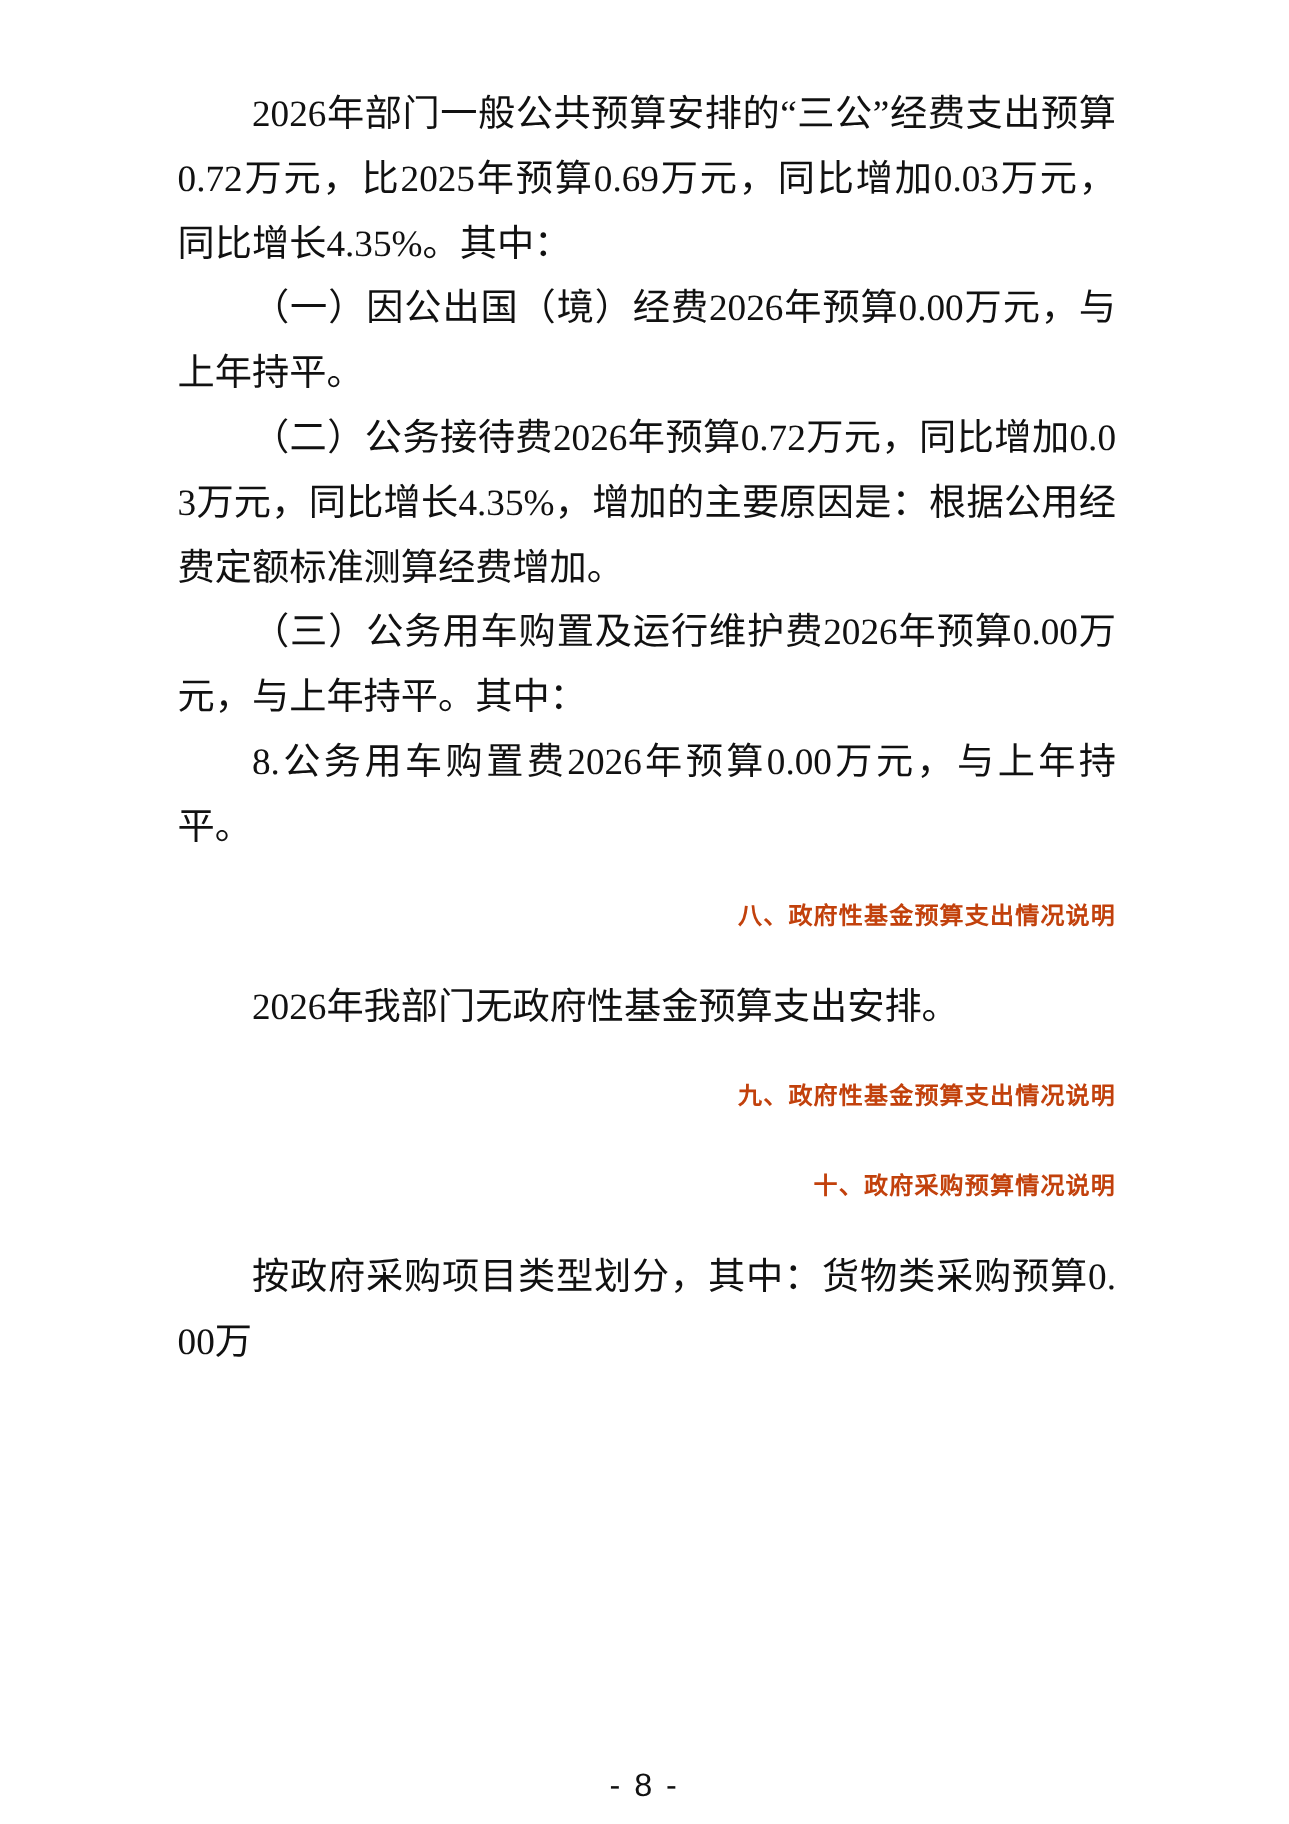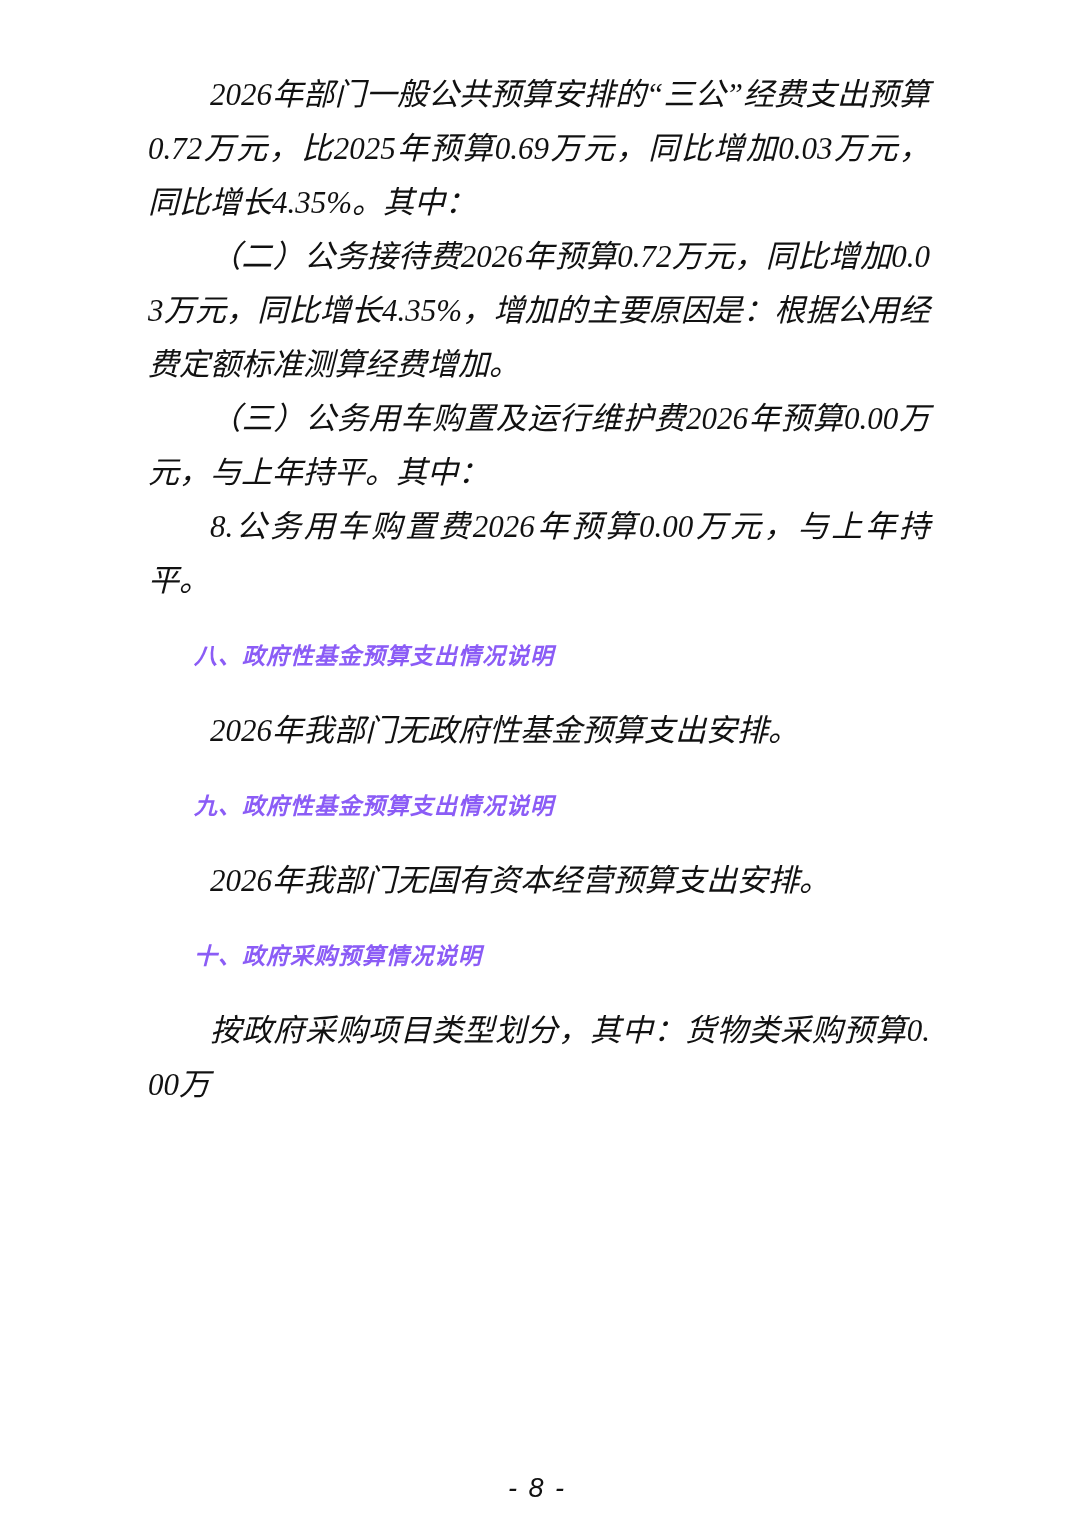--- a/index.html
+++ b/index.html
@@ -8,44 +8,43 @@
     background: #ffffff;
   }
   .page {
     position: relative;
     width: 1074px;
     height: 1520px;
     margin: 0 auto;
     background: #ffffff;
     overflow: hidden;
     color: #111111;
-    font-style: italic;
   }
   .content {
     box-sizing: border-box;
     padding: 68px 144px 0 148px;
     font-family: "Liberation Serif", "DejaVu Serif", serif;
     font-size: 31px;
     line-height: 54px;
     text-align: justify;
   }
   p.body {
     margin: 0;
     text-indent: 2em;
     word-break: break-all;
   }
   h2.heading {
     font-family: "Liberation Sans", "DejaVu Sans", sans-serif;
-    font-size: 23px;
+    font-size: 20px;
     font-weight: 700;
     line-height: 54px;
     margin: 21px 0;
     text-indent: 2em;
-    text-align: left;
-    color: #8b5cf6;
+    text-align: right;
+    color: #c2410c;
     letter-spacing: 1px;
   }
   p.procurement-lead {
     margin-top: 6px;
   }
   .page-number {
     position: absolute;
     left: 0;
     right: 0;
     top: 1473px;
@@ -55,24 +54,24 @@
     color: #111111;
     letter-spacing: 2px;
   }
 </style>
 </head>
 <body>
 
 <div class="page">
   <div class="content">
     <p class="body">2026年部门一般公共预算安排的“三公”经费支出预算0.72万元，比2025年预算0.69万元，同比增加0.03万元，同比增长4.35%。其中：</p>
+    <p class="body">（一）因公出国（境）经费2026年预算0.00万元，与上年持平。</p>
     <p class="body">（二）公务接待费2026年预算0.72万元，同比增加0.03万元，同比增长4.35%，增加的主要原因是：根据公用经费定额标准测算经费增加。</p>
     <p class="body">（三）公务用车购置及运行维护费2026年预算0.00万元，与上年持平。其中：</p>
     <p class="body">8.公务用车购置费2026年预算0.00万元，与上年持平。</p>
     <h2 class="heading">八、政府性基金预算支出情况说明</h2>
     <p class="body">2026年我部门无政府性基金预算支出安排。</p>
     <h2 class="heading">九、政府性基金预算支出情况说明</h2>
-    <p class="body">2026年我部门无国有资本经营预算支出安排。</p>
     <h2 class="heading">十、政府采购预算情况说明</h2>
     <p class="body">按政府采购项目类型划分，其中：货物类采购预算0.00万</p>
   </div>
   <div class="page-number">- 8 -</div>
 </div>
 
 </body></html>

